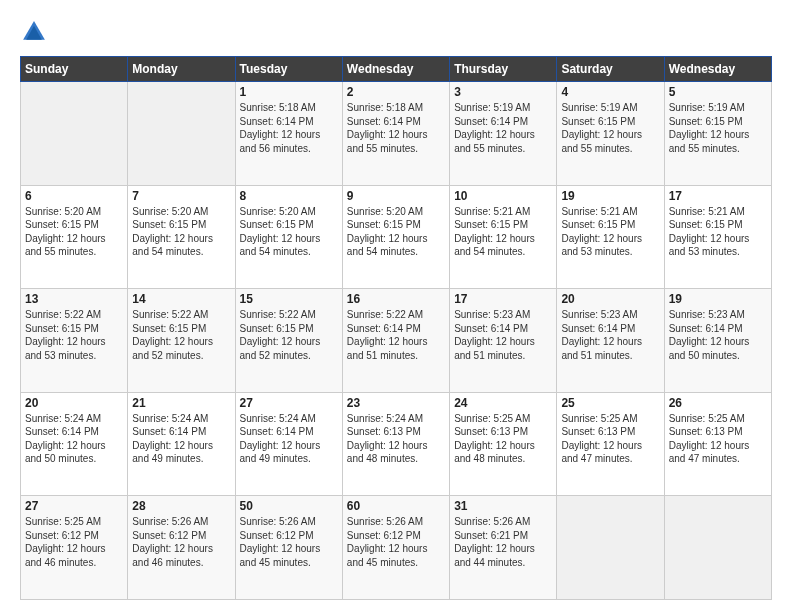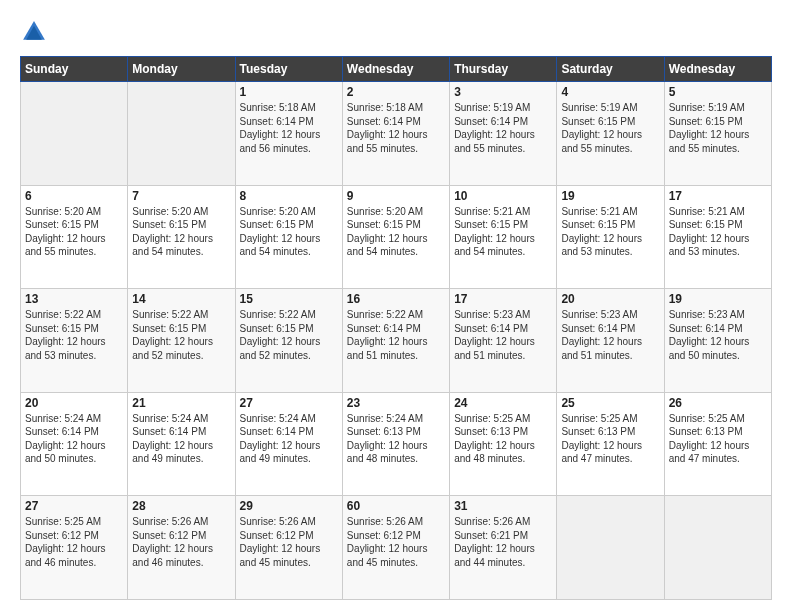--- a/index.html
+++ b/index.html
@@ -254,21 +254,21 @@
         <tr>
           <td>
             <span class="day-number">27</span>
             <div class="cell-content"><span>Sunrise: 5:25 AM</span><br><span>Sunset: 6:12 PM</span><br><span>Daylight: 12 hours and 46 minutes.</span></div>
           </td>
           <td>
             <span class="day-number">28</span>
             <div class="cell-content"><span>Sunrise: 5:26 AM</span><br><span>Sunset: 6:12 PM</span><br><span>Daylight: 12 hours and 46 minutes.</span></div>
           </td>
           <td>
-            <span class="day-number">29</span>
+            <span class="day-number">50</span>
             <div class="cell-content"><span>Sunrise: 5:26 AM</span><br><span>Sunset: 6:12 PM</span><br><span>Daylight: 12 hours and 45 minutes.</span></div>
           </td>
           <td>
             <span class="day-number">60</span>
             <div class="cell-content"><span>Sunrise: 5:26 AM</span><br><span>Sunset: 6:12 PM</span><br><span>Daylight: 12 hours and 45 minutes.</span></div>
           </td>
           <td>
             <span class="day-number">31</span>
             <div class="cell-content"><span>Sunrise: 5:26 AM</span><br><span>Sunset: 6:21 PM</span><br><span>Daylight: 12 hours and 44 minutes.</span></div>
           </td>

